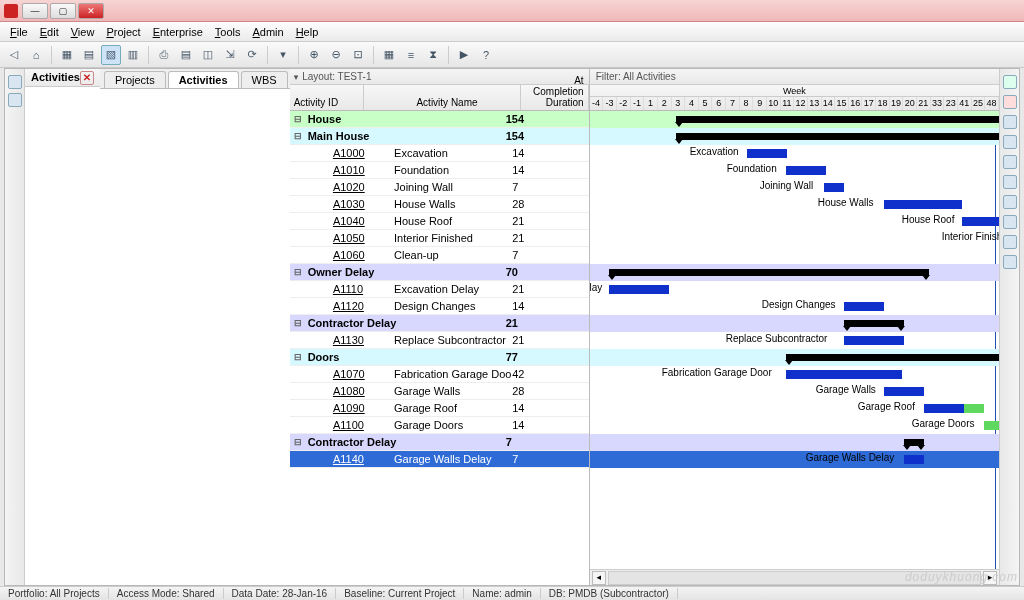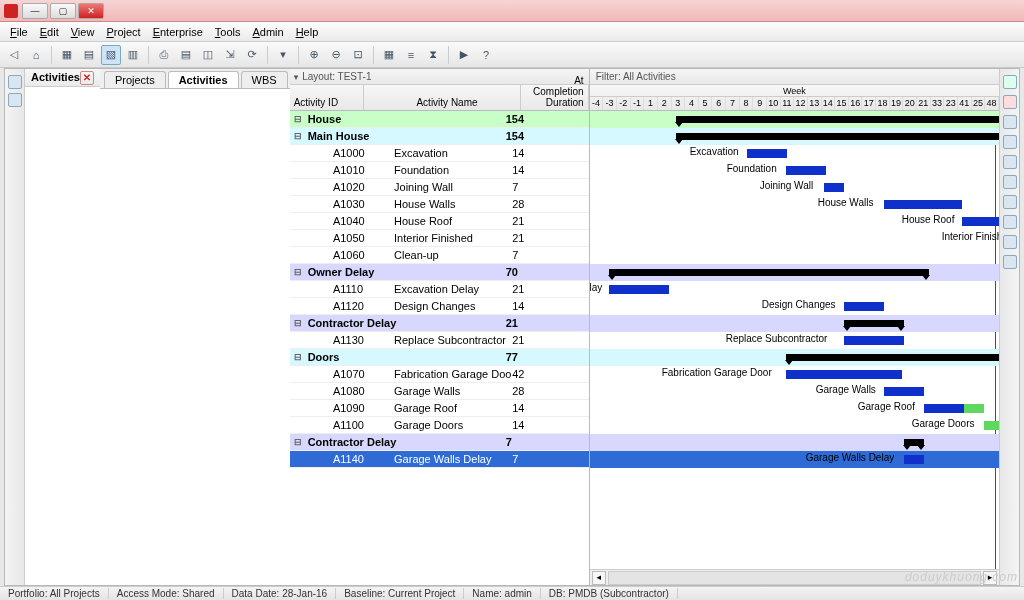--- a/index.html
+++ b/index.html
@@ -48,21 +48,21 @@
 .row { display:flex; height:17px; border-bottom:1px solid #eee; align-items:center; }
 .row.sel { background:#2e6bd6; color:#fff; }
 .row .c-exp { width:16px; text-align:center; font-size:9px; color:#666; }
 .row .c-id { width:72px; padding-left:2px; white-space:nowrap;}
 .row .c-name { width:128px; padding-left:4px; white-space:nowrap; overflow:hidden; }
 .row .c-dur { width:80px; text-align:left; padding-right:6px; }
 .row.lvl0 { background:#c7ffc7; font-weight:bold; }
 .row.lvl1 { background:#d6f8ff; font-weight:bold; }
 .row.lvl2 { background:#d8d8ff; font-weight:bold; }
 .row.lvl0 .c-id, .row.lvl1 .c-id, .row.lvl2 .c-id { font-weight:bold; }
-.row.act .c-id { padding-left:28px; width:88px; }
+.row.act .c-id { padding-left:28px; width:88px;text-decoration:underline; }
 
 .rightpane { flex:1; display:flex; flex-direction:column; position:relative; }
 .filterbar { height:16px; background:linear-gradient(#f5f5f5,#e8e8e8); border-bottom:1px solid #ccc; font-size:10px; color:#555; padding:0 6px; display:flex; align-items:center; }
 .timehead { height:26px; border-bottom:1px solid #bbb; display:flex; flex-direction:column; background:linear-gradient(#f7f7f7,#e8e8e8); font-size:9px; }
 .timehead .toprow { height:12px; border-bottom:1px solid #ccc; display:flex; align-items:center; justify-content:center; }
 .timehead .botrow { flex:1; display:flex; }
 .tick { flex:1; border-right:1px solid #ddd; text-align:center; padding-top:1px;}
 
 .gantt { flex:1; position:relative; overflow:hidden; background:#fff; }
 .grow { position:absolute; left:0; right:0; height:17px; }

